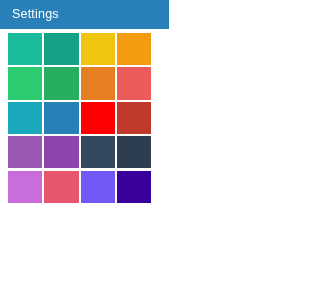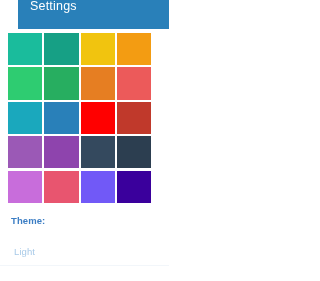--- a/index.html
+++ b/index.html
@@ -25,22 +25,22 @@
 
   
   .appbar {
     position: absolute;
     left: 0;
     top: 0;
     width: 169px;
     height: 29px;
     background: #2980b9;
     display: flex;
+    align-items: center;
     box-sizing: border-box;
-    margin-left: 18px;
   }
   .appbar-title {
     color: #ffffff;
     font-size: 12.5px;
     font-weight: 400;
     letter-spacing: 0.2px;
     padding-left: 12px;
     line-height: 1;
     white-space: nowrap;
   }
@@ -125,20 +125,14 @@
       <div class="swatch" style="background: rgb(155, 89, 182);"></div>
       <div class="swatch" style="background: rgb(142, 68, 173);"></div>
       <div class="swatch" style="background: rgb(52, 73, 94);"></div>
       <div class="swatch" style="background: rgb(44, 62, 80);"></div>
       <div class="swatch" style="background: rgb(200, 109, 219);"></div>
       <div class="swatch" style="background: rgb(232, 85, 111);"></div>
       <div class="swatch" style="background: rgb(113, 89, 247);"></div>
       <div class="swatch" style="background: rgb(58, 0, 156);"></div>
     </div>
 
-  <div class="theme-section">
-    <div class="theme-label" style="color: rgb(59, 125, 196);">Theme:</div>
-    <div class="theme-option opt-light" style="color: rgb(168, 202, 232);">Light</div>
-    <div class="theme-divider"></div>
-
-  </div>
 
 </div>
 
 </body></html>

